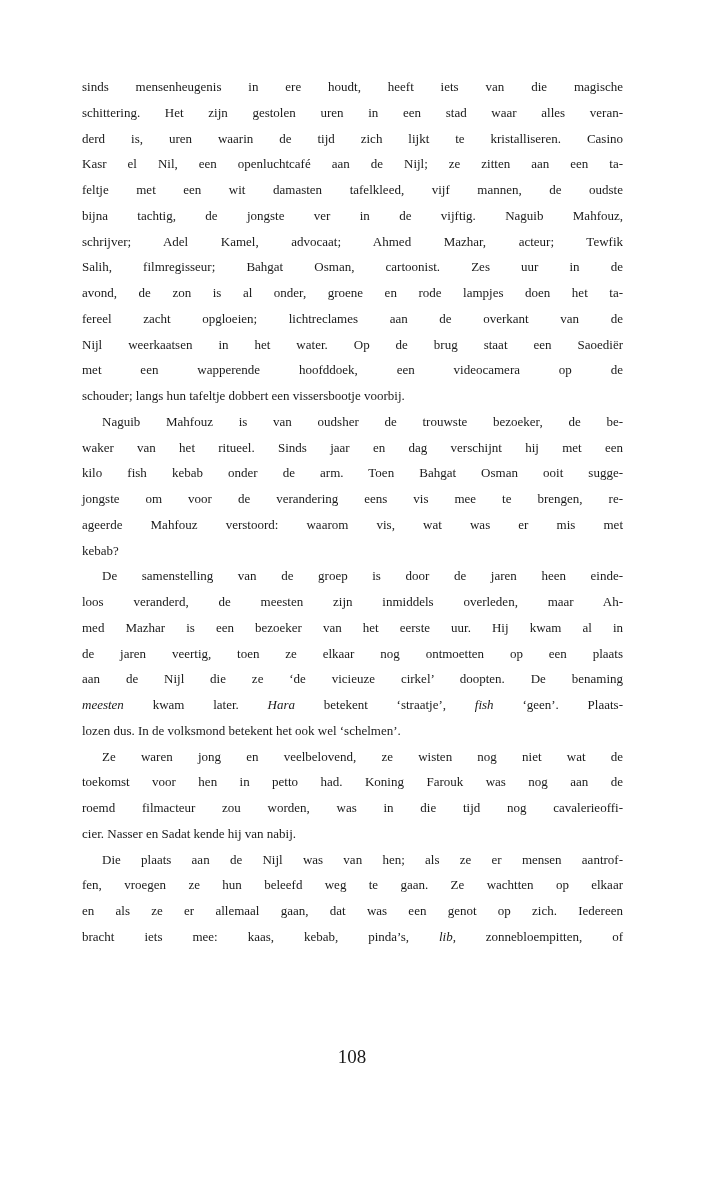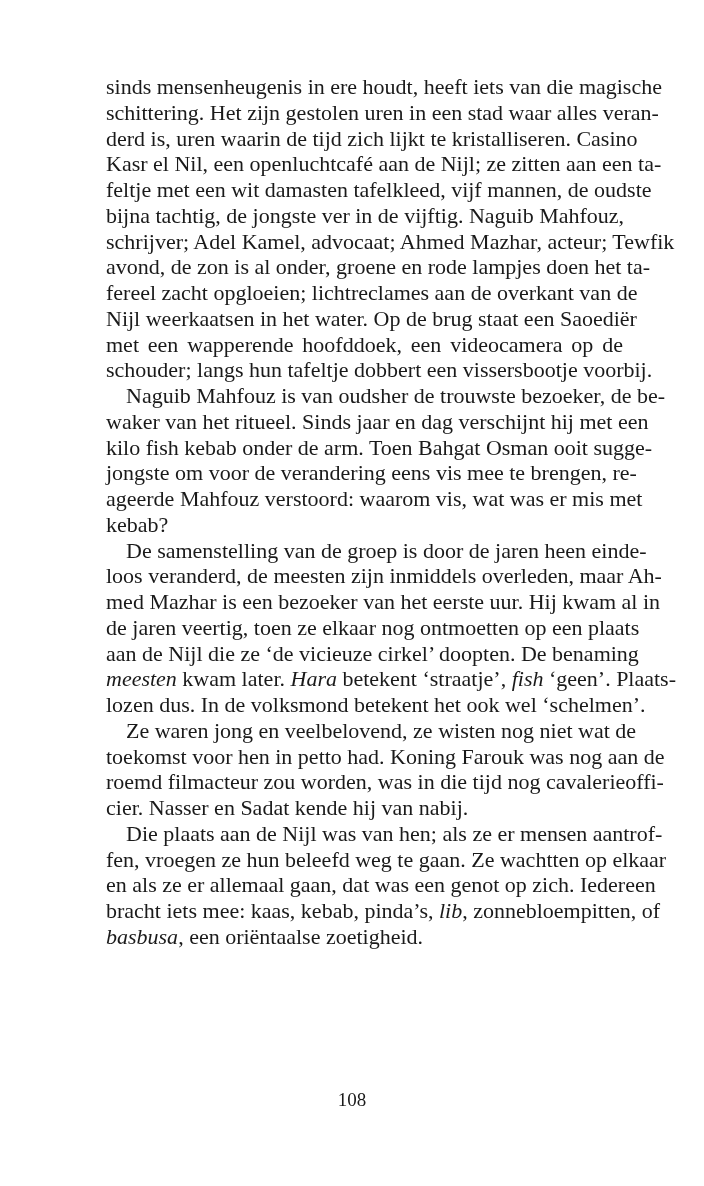--- a/index.html
+++ b/index.html
@@ -18,35 +18,34 @@
   .page {
     position: absolute;
     left: 82px;
     top: 74px;
     width: 541px;
   }
   .line {
     display: block;
     height: 25.75px;
     line-height: 25.75px;
-    font-size: 22px;
+    font-size: 13px;
     white-space: nowrap;
     text-align: justify;
     text-align-last: justify;
-    margin-left: 24px;
   }
   .line.last {
     text-align-last: left;
   }
   .line.indent {
     padding-left: 20px;
   }
   .page-number {
     position: absolute;
-    top: 1089px;
+    top: 1046px;
     left: 0;
     width: 704px;
     text-align: center;
     font-size: 19px;
     color: #1a1a1a;
   }
   em { font-style: italic; }
 </style>
 </head>
 <body>
@@ -54,20 +53,21 @@
 <div class="page">
 
   <div>
     <span class="line">sinds mensenheugenis in ere houdt, heeft iets van die magische</span>
     <span class="line">schittering. Het zijn gestolen uren in een stad waar alles veran-</span>
     <span class="line">derd is, uren waarin de tijd zich lijkt te kristalliseren. Casino</span>
     <span class="line">Kasr el Nil, een openluchtcafé aan de Nijl; ze zitten aan een ta-</span>
     <span class="line">feltje met een wit damasten tafelkleed, vijf mannen, de oudste</span>
     <span class="line">bijna tachtig, de jongste ver in de vijftig. Naguib Mahfouz,</span>
     <span class="line">schrijver; Adel Kamel, advocaat; Ahmed Mazhar, acteur; Tewfik</span>
+    <span class="line">Salih, filmregisseur; Bahgat Osman, cartoonist. Zes uur in de</span>
     <span class="line">avond, de zon is al onder, groene en rode lampjes doen het ta-</span>
     <span class="line">fereel zacht opgloeien; lichtreclames aan de overkant van de</span>
     <span class="line">Nijl weerkaatsen in het water. Op de brug staat een Saoediër</span>
     <span class="line">met een wapperende hoofddoek, een videocamera op de</span>
     <span class="line last">schouder; langs hun tafeltje dobbert een vissersbootje voorbij.</span>
   </div>
 
   <div>
     <span class="line indent">Naguib Mahfouz is van oudsher de trouwste bezoeker, de be-</span>
     <span class="line">waker van het ritueel. Sinds jaar en dag verschijnt hij met een</span>
@@ -92,17 +92,16 @@
     <span class="line">toekomst voor hen in petto had. Koning Farouk was nog aan de</span>
     <span class="line">roemd filmacteur zou worden, was in die tijd nog cavalerieoffi-</span>
     <span class="line last">cier. Nasser en Sadat kende hij van nabij.</span>
   </div>
 
   <div>
     <span class="line indent">Die plaats aan de Nijl was van hen; als ze er mensen aantrof-</span>
     <span class="line">fen, vroegen ze hun beleefd weg te gaan. Ze wachtten op elkaar</span>
     <span class="line">en als ze er allemaal gaan, dat was een genot op zich. Iedereen</span>
     <span class="line"><span>bracht iets mee: kaas, kebab, pinda’s, </span><em>lib</em><span>, zonnebloempitten, of</span></span>
-    <span class="line last"><em>basbusa</em><span>, een oriëntaalse zoetigheid.</span></span>
   </div>
 </div>
 
 <div class="page-number">108</div>
 
 </body></html>

